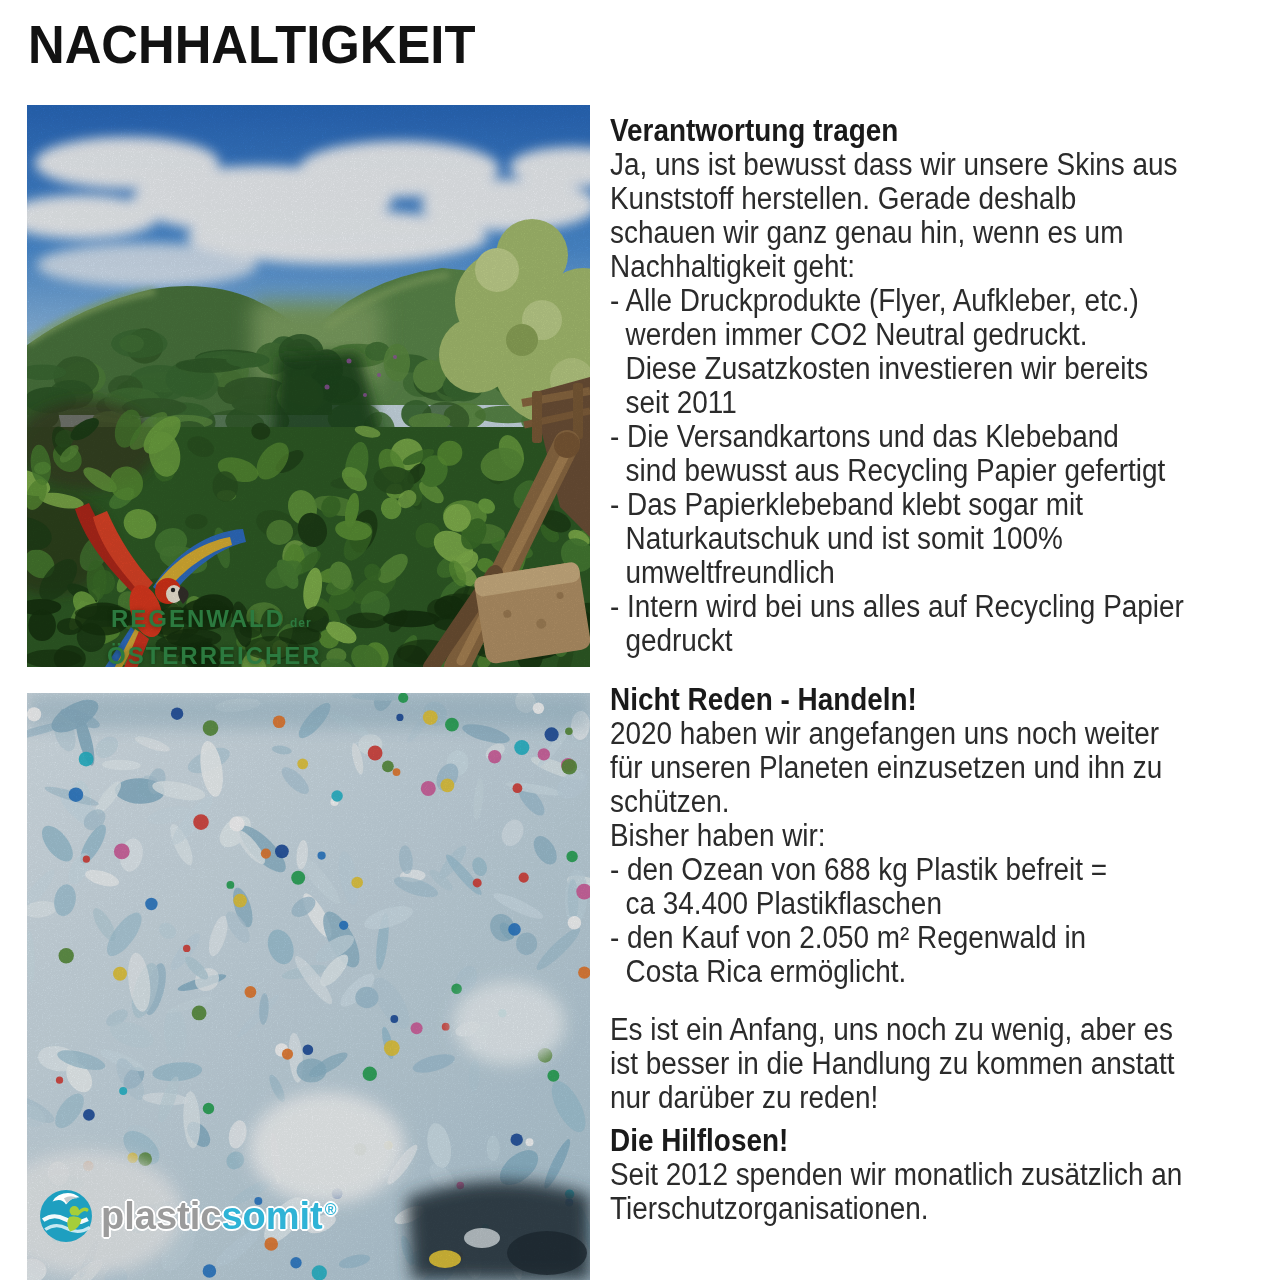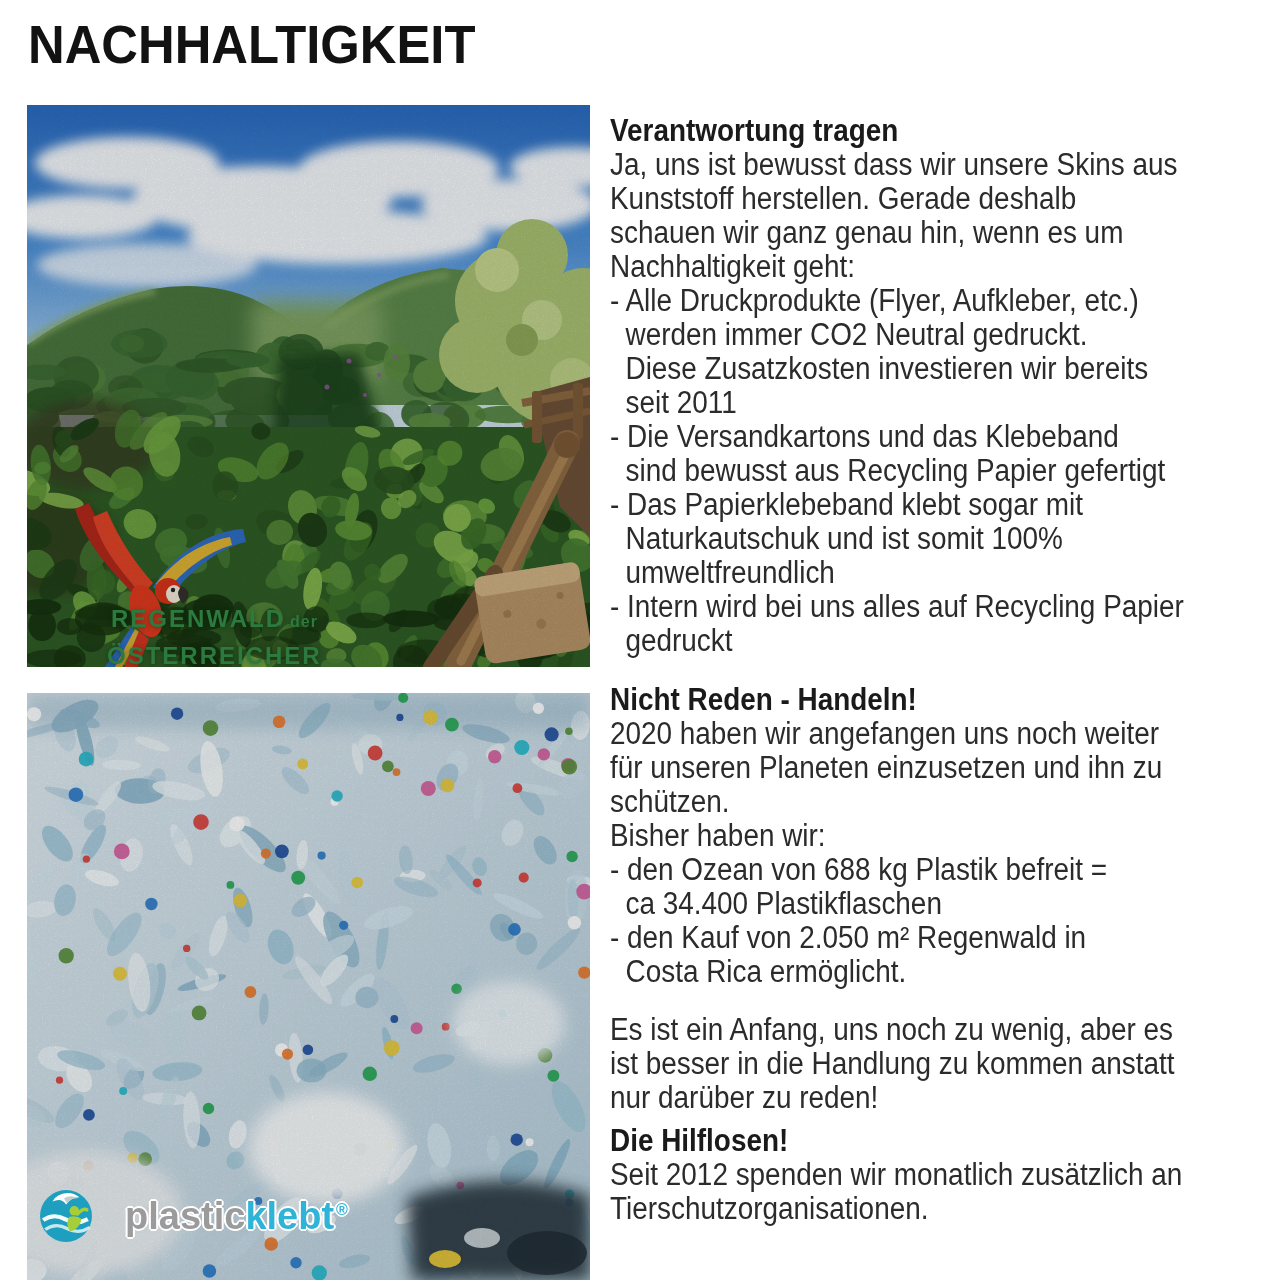--- a/index.html
+++ b/index.html
@@ -14,27 +14,27 @@
   .photo{position:absolute;margin:0;overflow:hidden;background:#cfe0ea;}
   .photo-rainforest{left:27px;top:105px;width:563px;height:562px;}
   .photo-plastic{left:27px;top:693px;width:563px;height:587px;}
   .photo svg.bg{position:absolute;left:0;top:0;width:100%;height:100%;display:block;}
 
   
   .rw-logo{position:absolute;left:84px;top:502px;line-height:1;}
   .rw-line1,.rw-line2{font-weight:bold;font-size:24px;letter-spacing:2px;color:#2c7a3f;
         text-shadow:0 1px 5px rgba(0,30,0,.45);white-space:nowrap;}
   .rw-line2{margin-top:13px;margin-left:-4px;}
-  .rw-der{font-size:16px;letter-spacing:1px;margin-left:5px;}
+  .rw-der{font-size:12px;letter-spacing:1px;margin-left:5px;}
 
   
   .pb-logo{position:absolute;left:12px;top:496px;display:flex;align-items:center;}
   .pb-icon{width:54px;height:54px;flex:0 0 auto;}
   .pb-text{margin-left:8px;font-size:38px;font-weight:bold;line-height:1;white-space:nowrap;}
-  .pb-plastic{color:#9b9b9b;margin-left:24px;}
+  .pb-plastic{color:#9b9b9b;}
   .pb-bank{color:#2fb3d6;}
   .pb-plastic,.pb-bank,.pb-reg{
      text-shadow:-2px 0 0 #fff,2px 0 0 #fff,0 -2px 0 #fff,0 2px 0 #fff,
                  -1px -1px 0 #fff,1px -1px 0 #fff,-1px 1px 0 #fff,1px 1px 0 #fff;}
   .pb-reg{font-size:16px;color:#2fb3d6;vertical-align:14px;margin-left:2px;}
 
   
   .col{position:absolute;left:610px;top:0;width:745px;height:1280px;
        transform:scaleX(.9);transform-origin:left top;}
   .sec{position:absolute;left:0;width:745px;}
@@ -733,21 +733,21 @@
       <svg class="pb-icon" viewBox="0 0 52 52">
         <circle cx="26" cy="26" r="25" fill="#1e9fc0"></circle>
         <path d="M4,30 Q14,23 25,29 T47,29" stroke="#ffffff" stroke-width="4" fill="none" opacity=".95"></path>
         <path d="M6,39 Q16,32 27,38 T49,37" stroke="#d8f0f6" stroke-width="3.2" fill="none" opacity=".9"></path>
         <path d="M19,6 Q30,1 39,8 Q31,8 26,15 Q22,8 13,12 Q15,8 19,6 Z" fill="#ffffff"></path>
         <path d="M24,9 Q31,5 37,9 Q30,9 27,14 Z" fill="#c6cbcd"></path>
         <circle cx="34" cy="21" r="4.6" fill="#a6ce39"></circle>
         <path d="M29,27 Q36,25 41,29 Q39,39 30,41 Q25,34 29,27 Z" fill="#a6ce39"></path>
         <path d="M37,24 Q43,18 46,20" stroke="#a6ce39" stroke-width="3.4" fill="none" stroke-linecap="round"></path>
       </svg>
-      <div class="pb-text"><span class="pb-plastic">plastic</span><span class="pb-bank">klebt</span><span class="pb-reg">®</span></div>
+      <div class="pb-text"><span class="pb-plastic">plastic</span><span class="pb-bank">somit</span><span class="pb-reg">®</span></div>
     </div>
   </figure>
 
   <div class="col">
 
     <section class="sec sec-verantwortung">
       <h2 class="h">Verantwortung tragen</h2>
       <div class="line">Ja, uns ist bewusst dass wir unsere Skins aus</div>
       <div class="line">Kunststoff herstellen. Gerade deshalb</div>
       <div class="line">schauen wir ganz genau hin, wenn es um</div>

